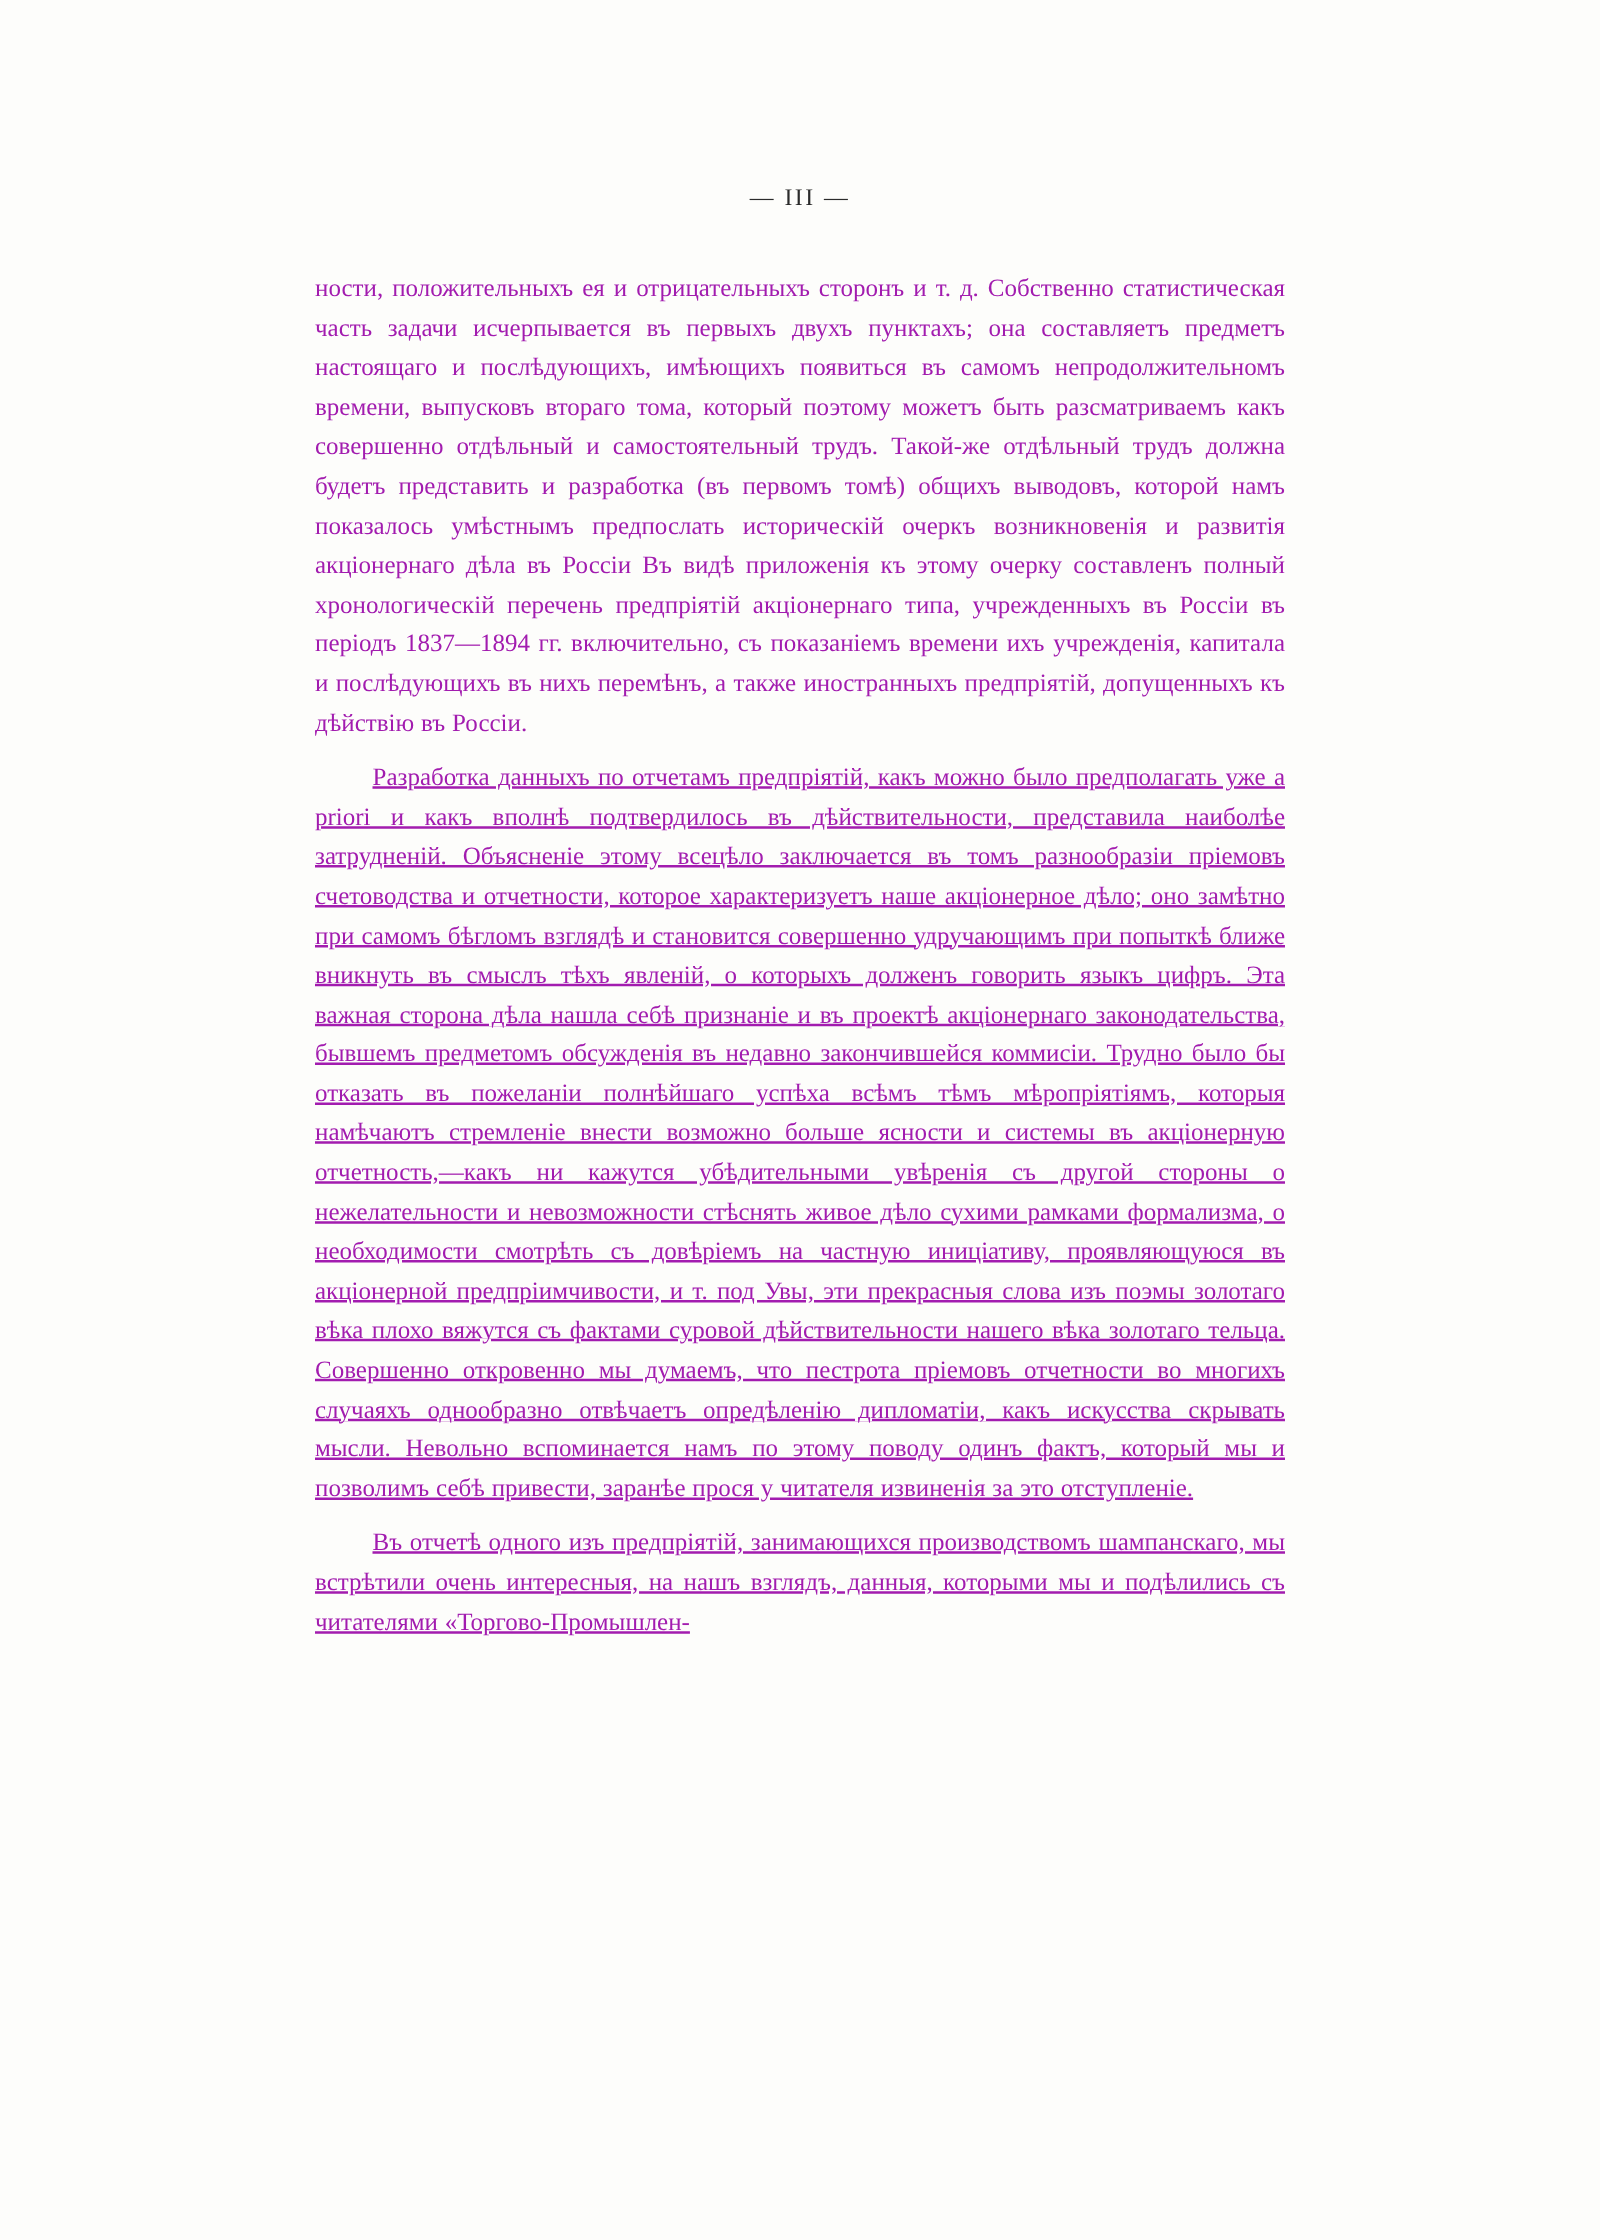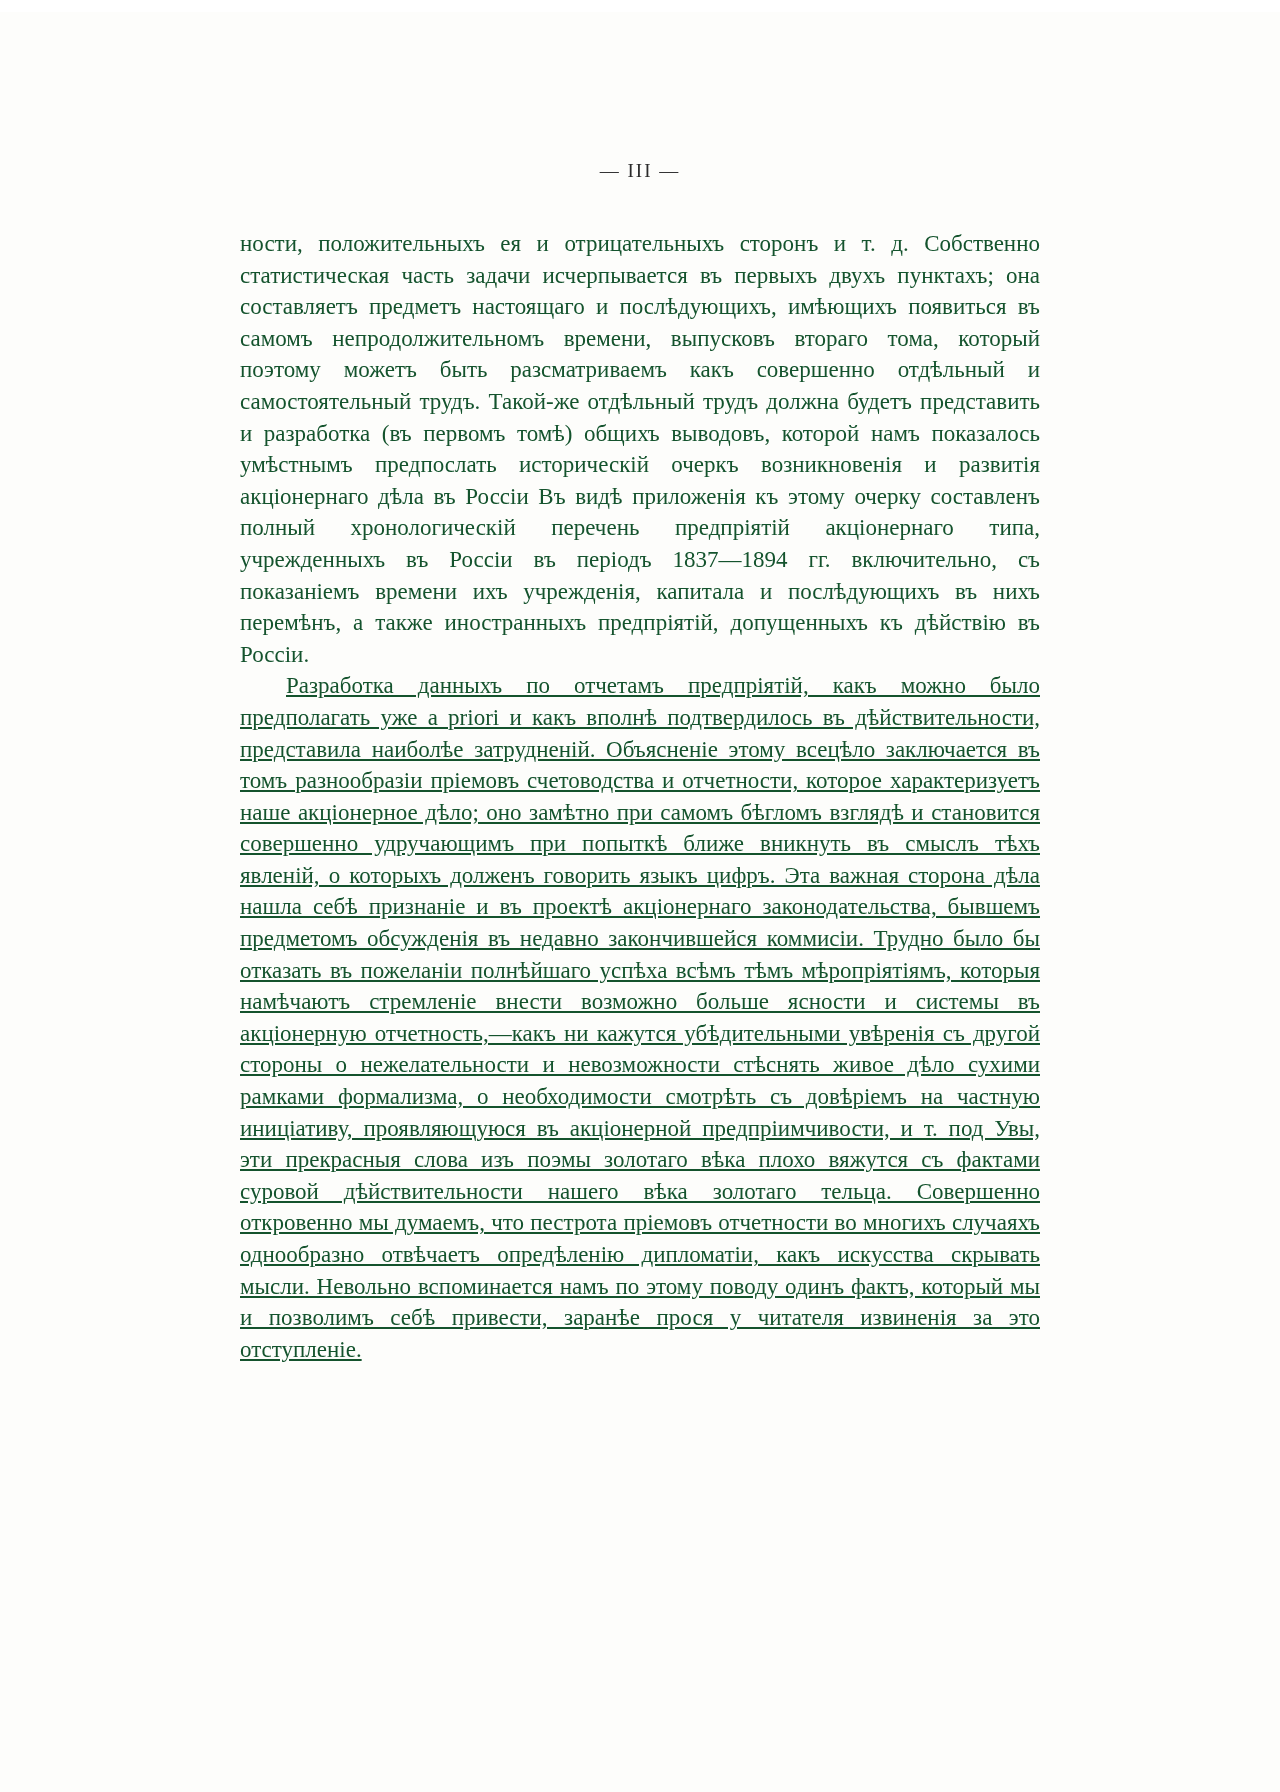--- a/index.html
+++ b/index.html
@@ -21,37 +21,37 @@
     box-sizing: border-box;
     padding: 0;
     position: relative;
     background: #fdfdfb;
   }
   .page-header {
     text-align: center;
     font-size: 19px;
     letter-spacing: 2px;
     color: #2b2b2b;
-    margin: 12px;
+    margin: 0;
     padding-top: 148px;
     height: 26px;
     font-family: "Liberation Serif", serif;
   }
   .page-body {
     margin: 0 auto;
     width: 800px;
     padding-top: 30px;
   }
   p.para {
-    margin: 0;
+    margin: 12px;
     text-align: justify;
     text-justify: inter-word;
-    font-size: 23px;
+    font-size: 20px;
     line-height: 31.6px;
-    color: #14532d;
+    color: #a21caf;
     text-indent: 0;
     hyphens: none;
     word-spacing: 0.5px;
   }
   p.para + p.para {
     text-indent: 46px;
     text-decoration: underline;
   }
   
   .page::after {
@@ -65,15 +65,16 @@
 </head>
 <body>
 
 <div class="page">
 
   <div class="page-header">— III —</div>
 
   <div class="page-body">
     <p class="para">ности, положительныхъ ея и отрицательныхъ сторонъ и т. д. Собственно статистическая часть задачи исчерпывается въ первыхъ двухъ пунктахъ; она составляетъ предметъ настоящаго и послѣдующихъ, имѣющихъ появиться въ самомъ непродолжительномъ времени, выпусковъ втораго тома, который поэтому можетъ быть разсматриваемъ какъ совершенно отдѣльный и самостоятельный трудъ. Такой-же отдѣльный трудъ должна будетъ представить и разработка (въ первомъ томѣ) общихъ выводовъ, которой намъ показалось умѣстнымъ предпослать историческій очеркъ возникновенія и развитія акціонернаго дѣла въ Россіи Въ видѣ приложенія къ этому очерку составленъ полный хронологическій перечень предпріятій акціонернаго типа, учрежденныхъ въ Россіи въ періодъ 1837—1894 гг. включительно, съ показаніемъ времени ихъ учрежденія, капитала и послѣдующихъ въ нихъ перемѣнъ, а также иностранныхъ предпріятій, допущенныхъ къ дѣйствію въ Россіи.</p>
     <p class="para">Разработка данныхъ по отчетамъ предпріятій, какъ можно было предполагать уже a priori и какъ вполнѣ подтвердилось въ дѣйствительности, представила наиболѣе затрудненій. Объясненіе этому всецѣло заключается въ томъ разнообразіи пріемовъ счетоводства и отчетности, которое характеризуетъ наше акціонерное дѣло; оно замѣтно при самомъ бѣгломъ взглядѣ и становится совершенно удручающимъ при попыткѣ ближе вникнуть въ смыслъ тѣхъ явленій, о которыхъ долженъ говорить языкъ цифръ. Эта важная сторона дѣла нашла себѣ признаніе и въ проектѣ акціонернаго законодательства, бывшемъ предметомъ обсужденія въ недавно закончившейся коммисіи. Трудно было бы отказать въ пожеланіи полнѣйшаго успѣха всѣмъ тѣмъ мѣропріятіямъ, которыя намѣчаютъ стремленіе внести возможно больше ясности и системы въ акціонерную отчетность,—какъ ни кажутся убѣдительными увѣренія съ другой стороны о нежелательности и невозможности стѣснять живое дѣло сухими рамками формализма, о необходимости смотрѣть съ довѣріемъ на частную иниціативу, проявляющуюся въ акціонерной предпріимчивости, и т. под Увы, эти прекрасныя слова изъ поэмы золотаго вѣка плохо вяжутся съ фактами суровой дѣйствительности нашего вѣка золотаго тельца. Совершенно откровенно мы думаемъ, что пестрота пріемовъ отчетности во многихъ случаяхъ однообразно отвѣчаетъ опредѣленію дипломатіи, какъ искусства скрывать мысли. Невольно вспоминается намъ по этому поводу одинъ фактъ, который мы и позволимъ себѣ привести, заранѣе прося у читателя извиненія за это отступленіе.</p>
+    <p class="para">Въ отчетѣ одного изъ предпріятій, занимающихся производствомъ шампанскаго, мы встрѣтили очень интересныя, на нашъ взглядъ, данныя, которыми мы и подѣлились съ читателями «Торгово-Промышлен-</p>
   </div>
 
 </div>
 
 </body></html>

